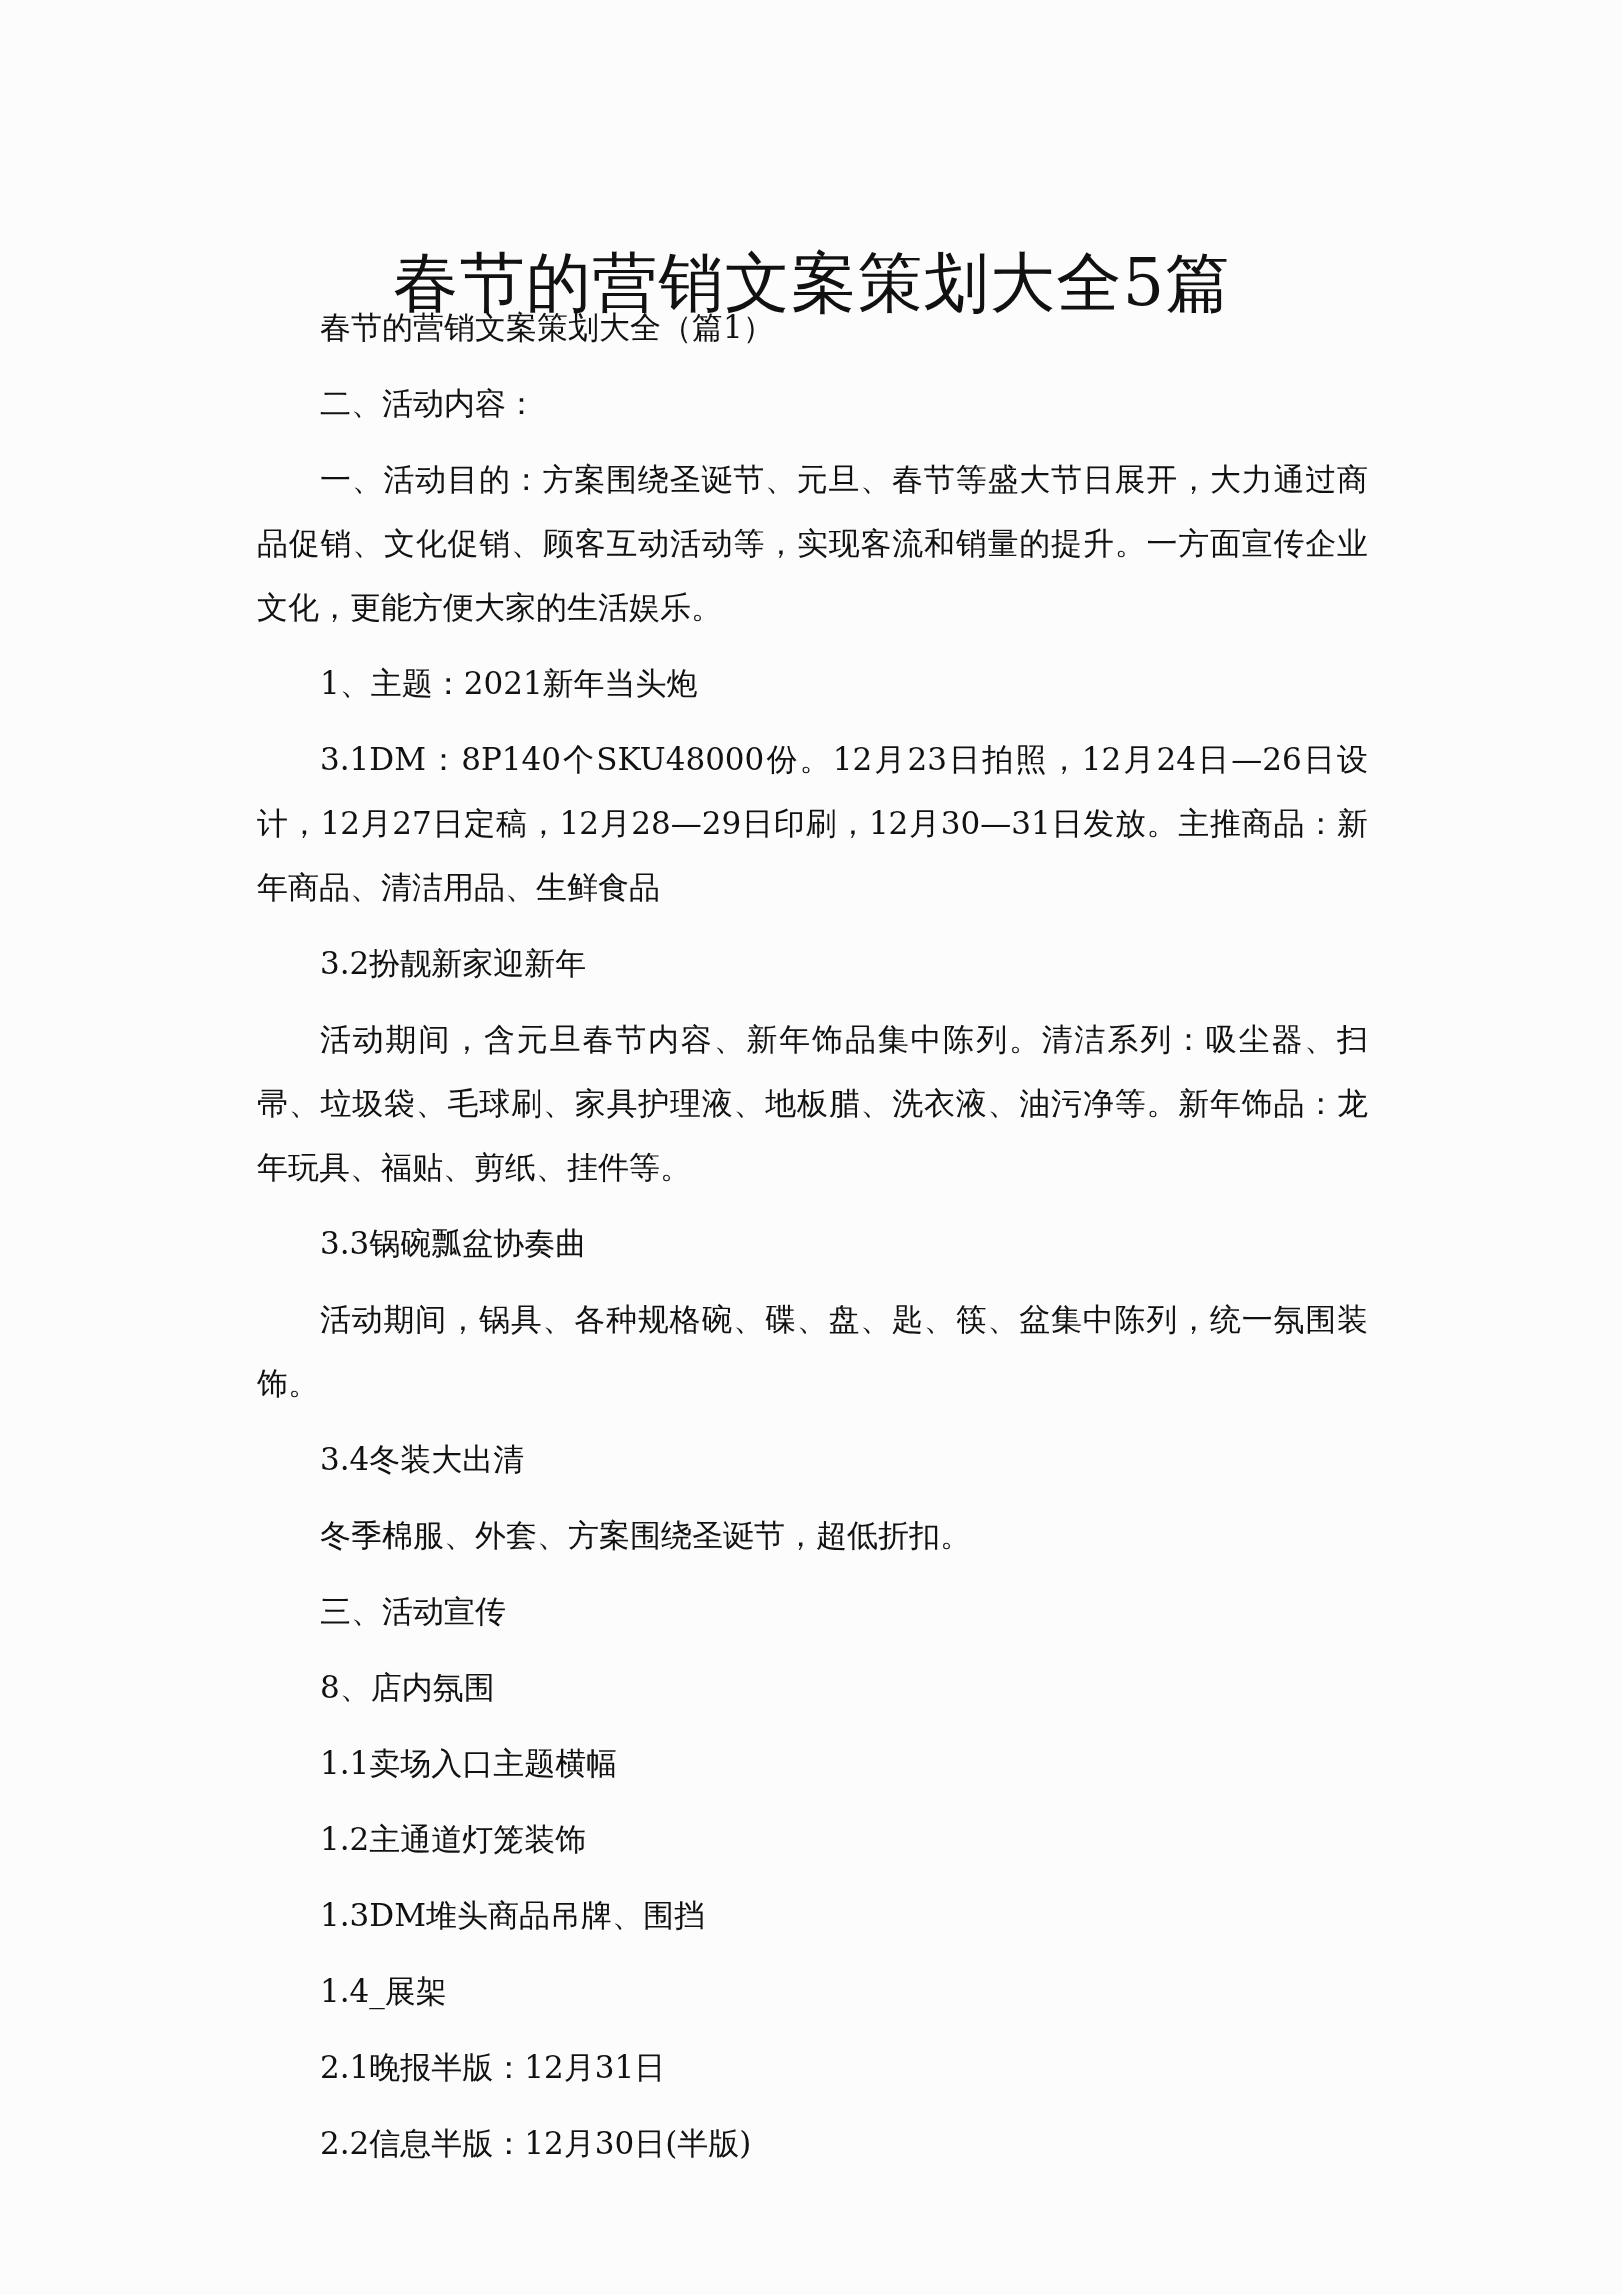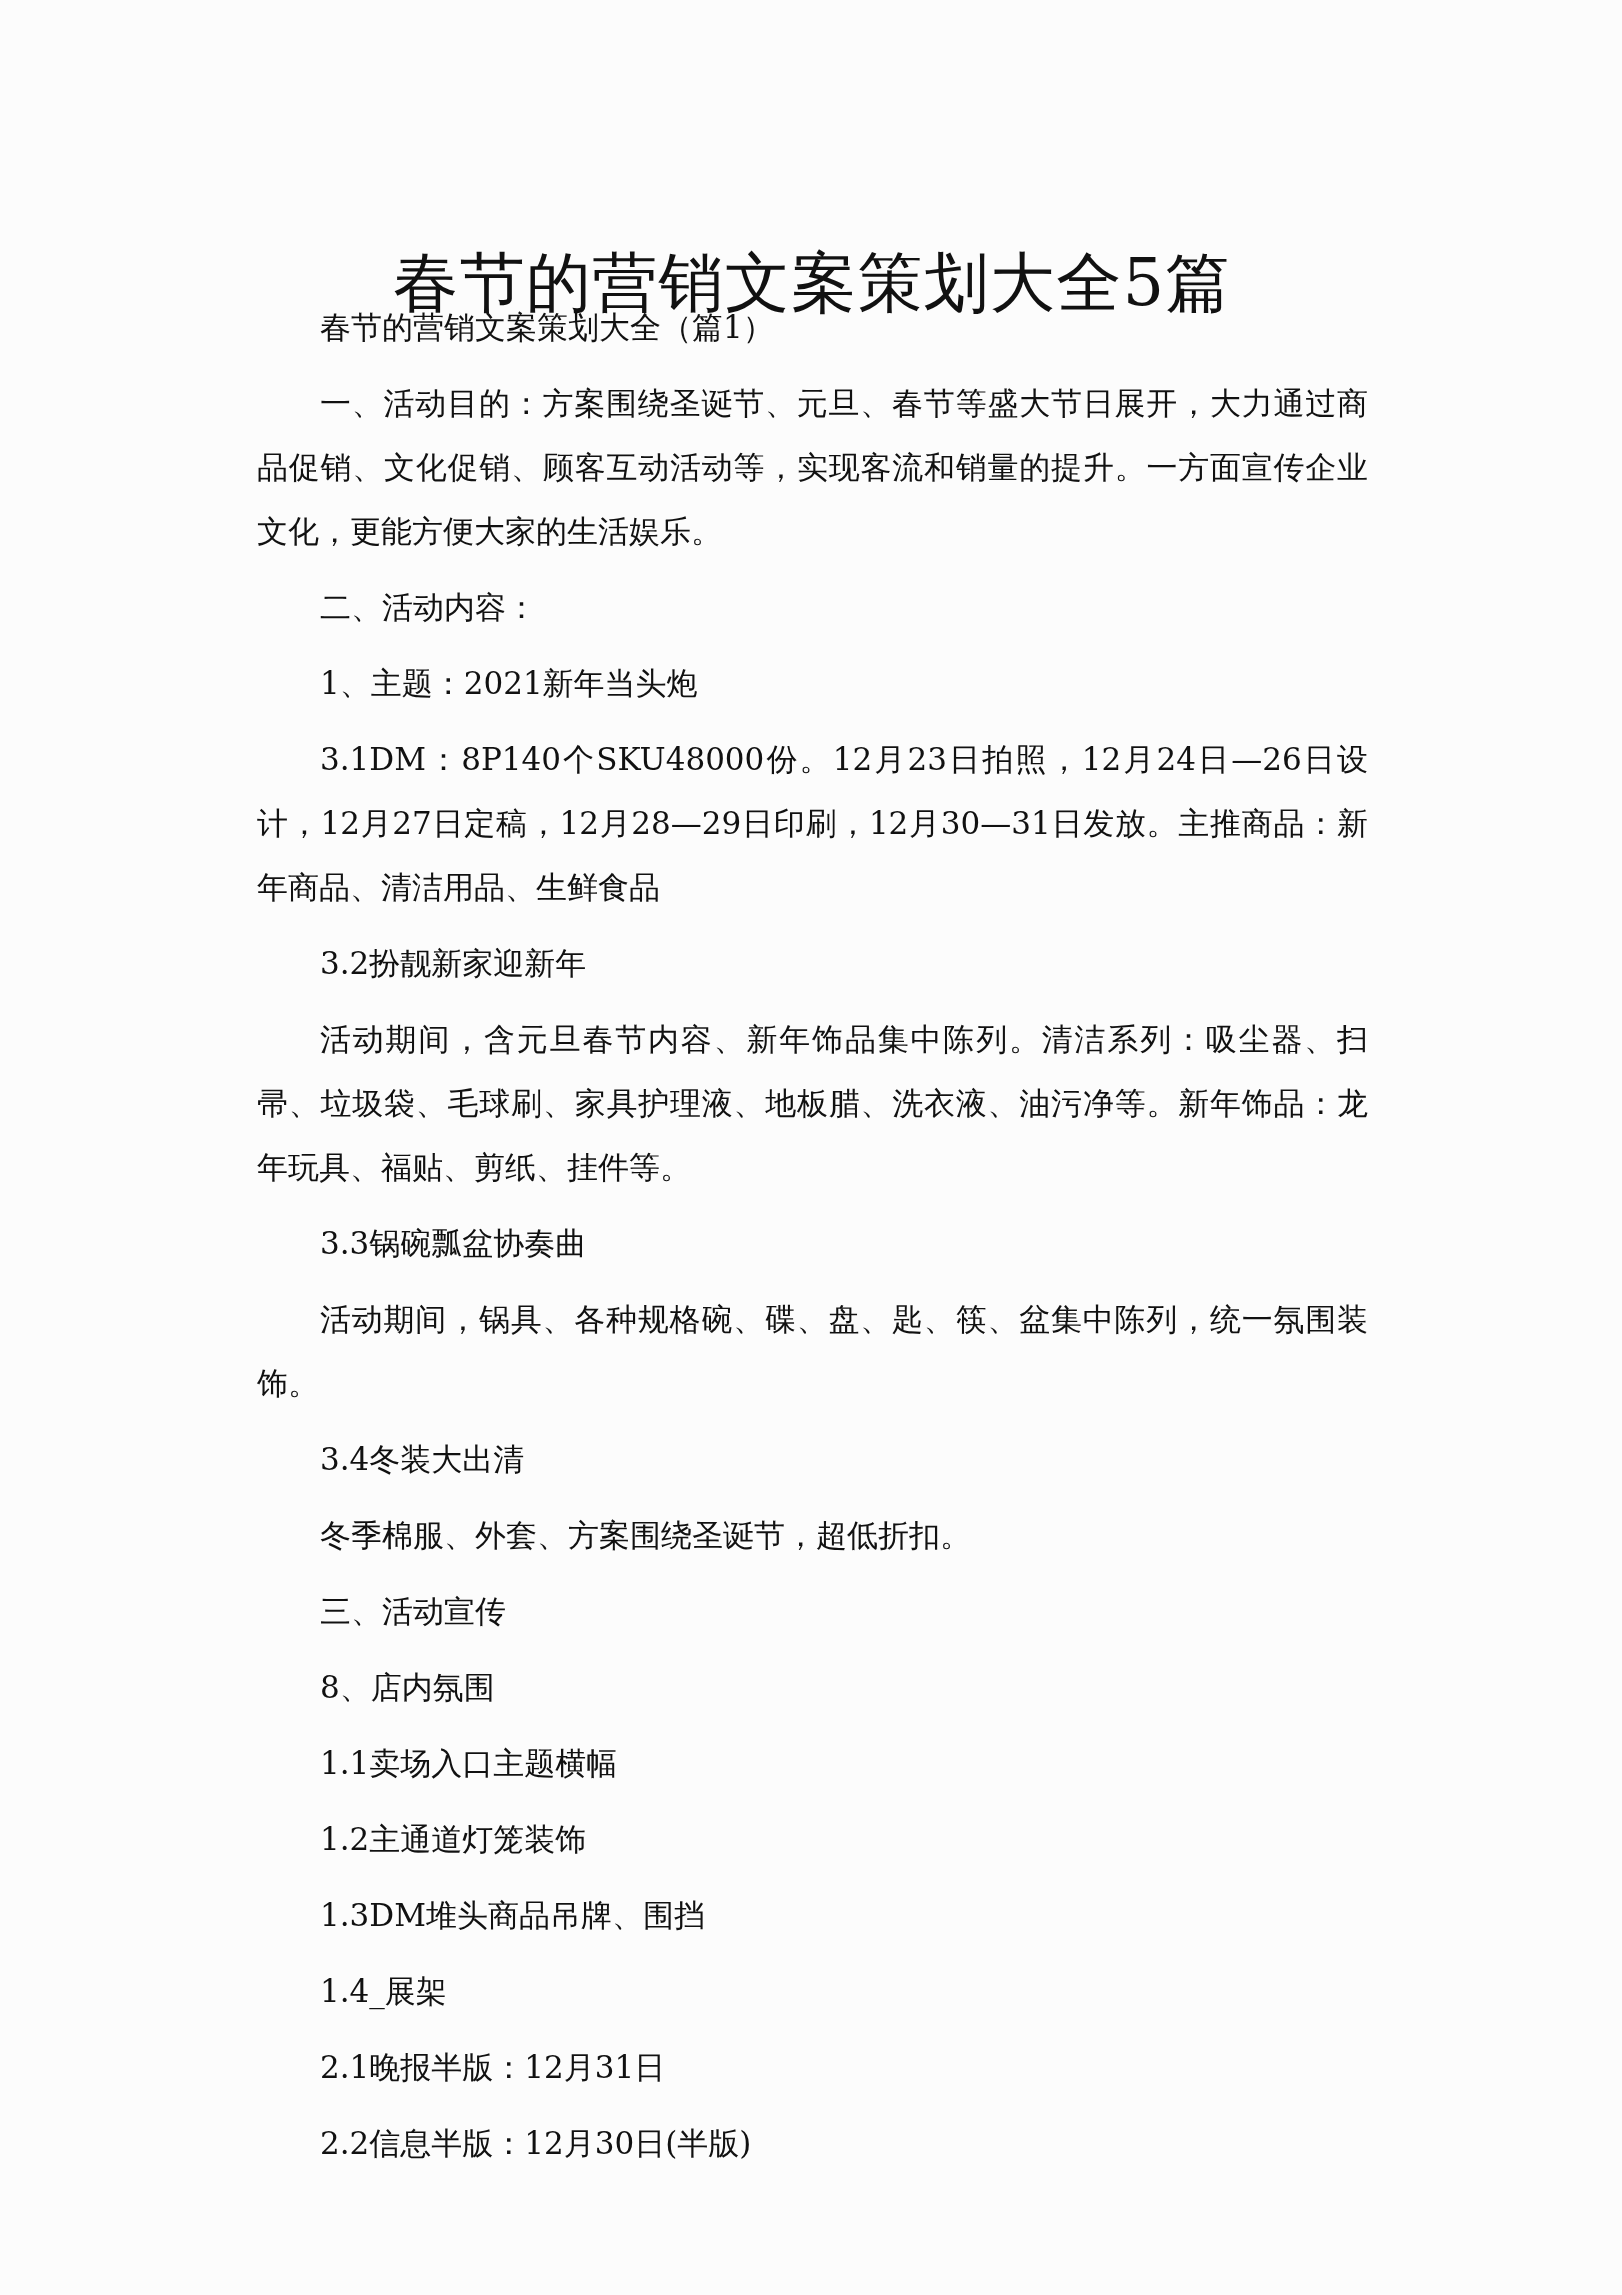--- a/index.html
+++ b/index.html
@@ -50,22 +50,22 @@
   }
 </style>
 </head>
 <body>
 
 <div class="page">
   <h1 class="title">春节的营销文案策划大全5篇</h1>
 
   <div class="body">
     <p class="para">春节的营销文案策划大全（篇1）</p>
+    <p class="para">二、活动内容：</p>
     <p class="para">一、活动目的：方案围绕圣诞节、元旦、春节等盛大节日展开，大力通过商品促销、文化促销、顾客互动活动等，实现客流和销量的提升。一方面宣传企业文化，更能方便大家的生活娱乐。</p>
-    <p class="para">二、活动内容：</p>
     <p class="para">1、主题：2021新年当头炮</p>
     <p class="para">3.1DM：8P140个SKU48000份。12月23日拍照，12月24日—26日设计，12月27日定稿，12月28—29日印刷，12月30—31日发放。主推商品：新年商品、清洁用品、生鲜食品</p>
     <p class="para">3.2扮靓新家迎新年</p>
     <p class="para">活动期间，含元旦春节内容、新年饰品集中陈列。清洁系列：吸尘器、扫帚、垃圾袋、毛球刷、家具护理液、地板腊、洗衣液、油污净等。新年饰品：龙年玩具、福贴、剪纸、挂件等。</p>
     <p class="para">3.3锅碗瓢盆协奏曲</p>
     <p class="para">活动期间，锅具、各种规格碗、碟、盘、匙、筷、盆集中陈列，统一氛围装饰。</p>
     <p class="para">3.4冬装大出清</p>
     <p class="para">冬季棉服、外套、方案围绕圣诞节，超低折扣。</p>
     <p class="para">三、活动宣传</p>
     <p class="para">8、店内氛围</p>

